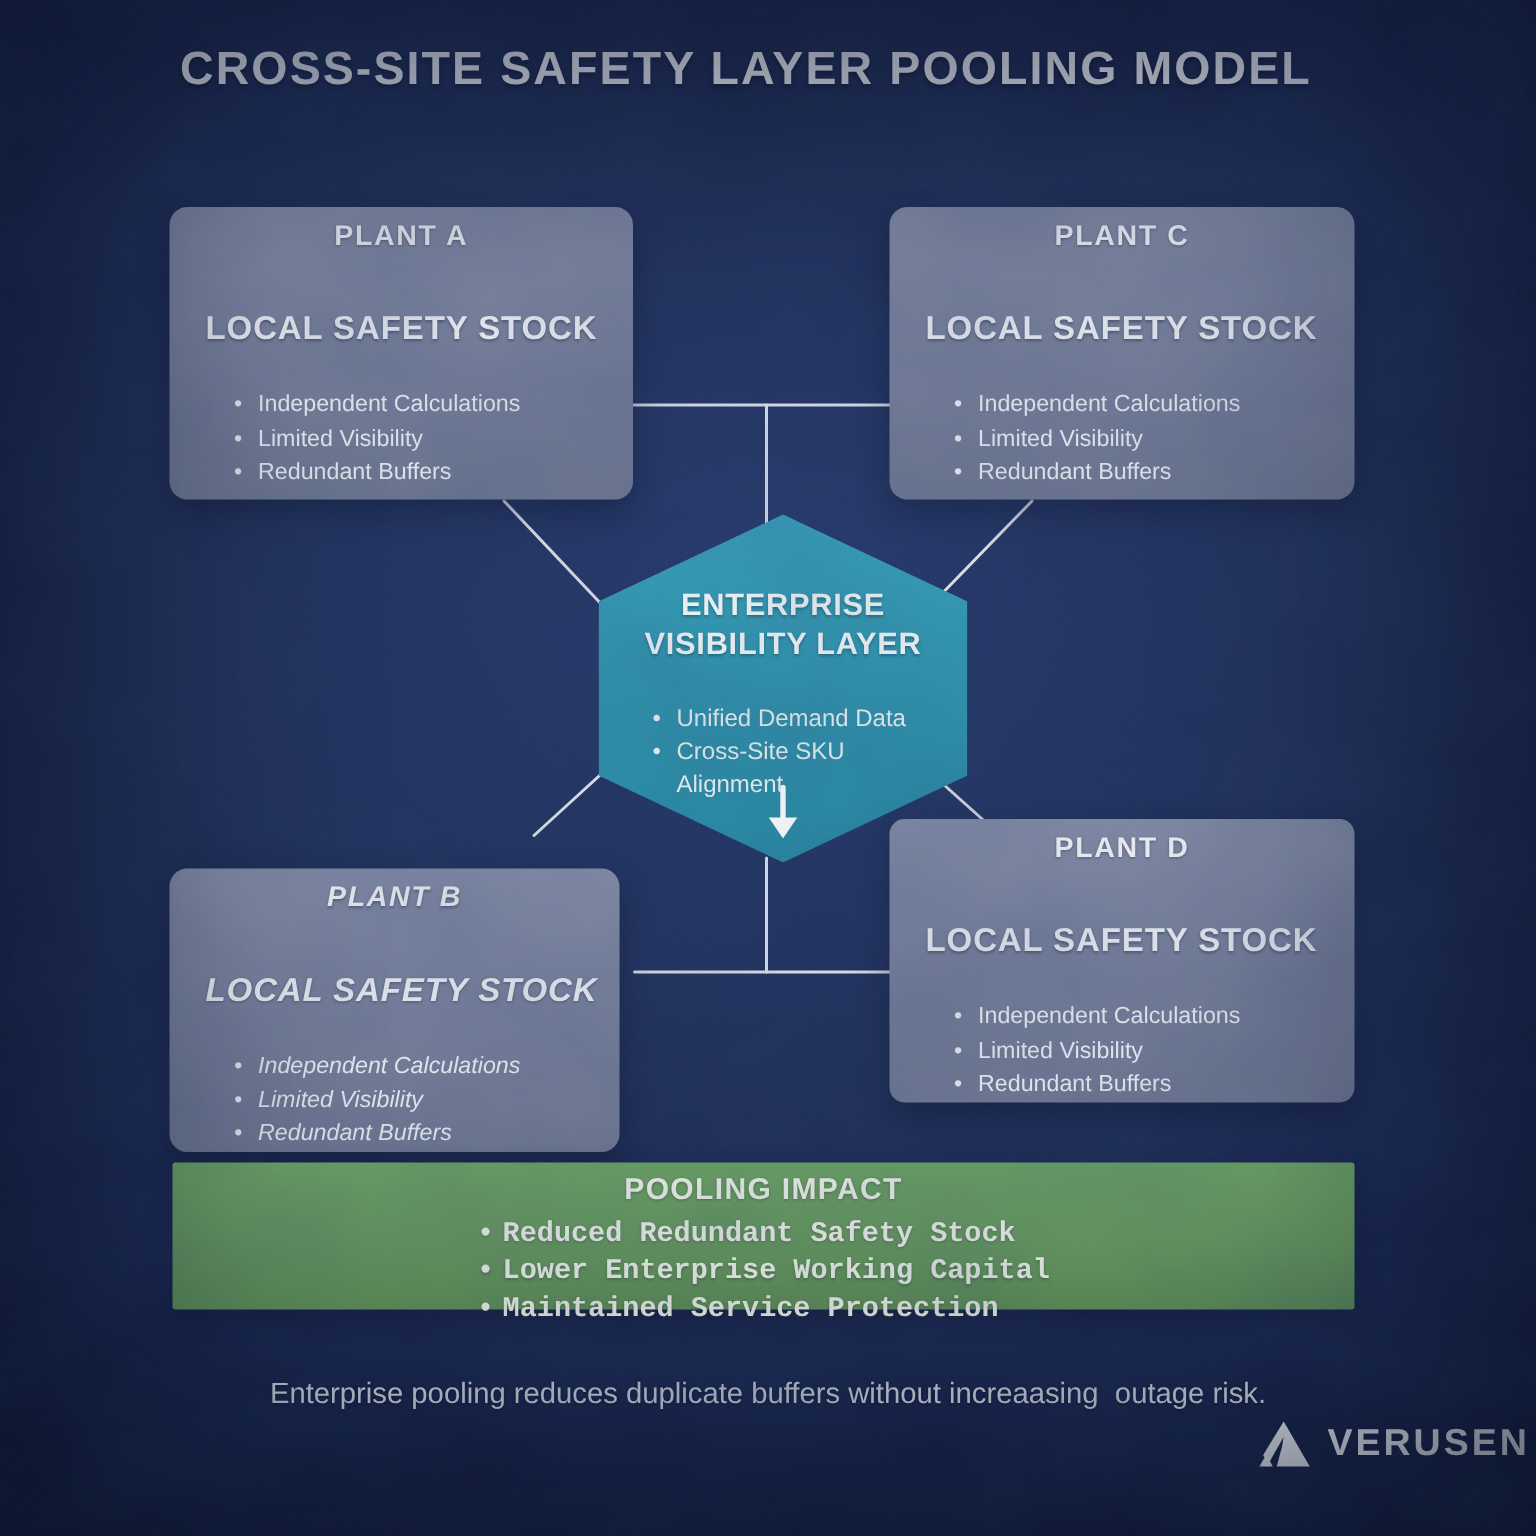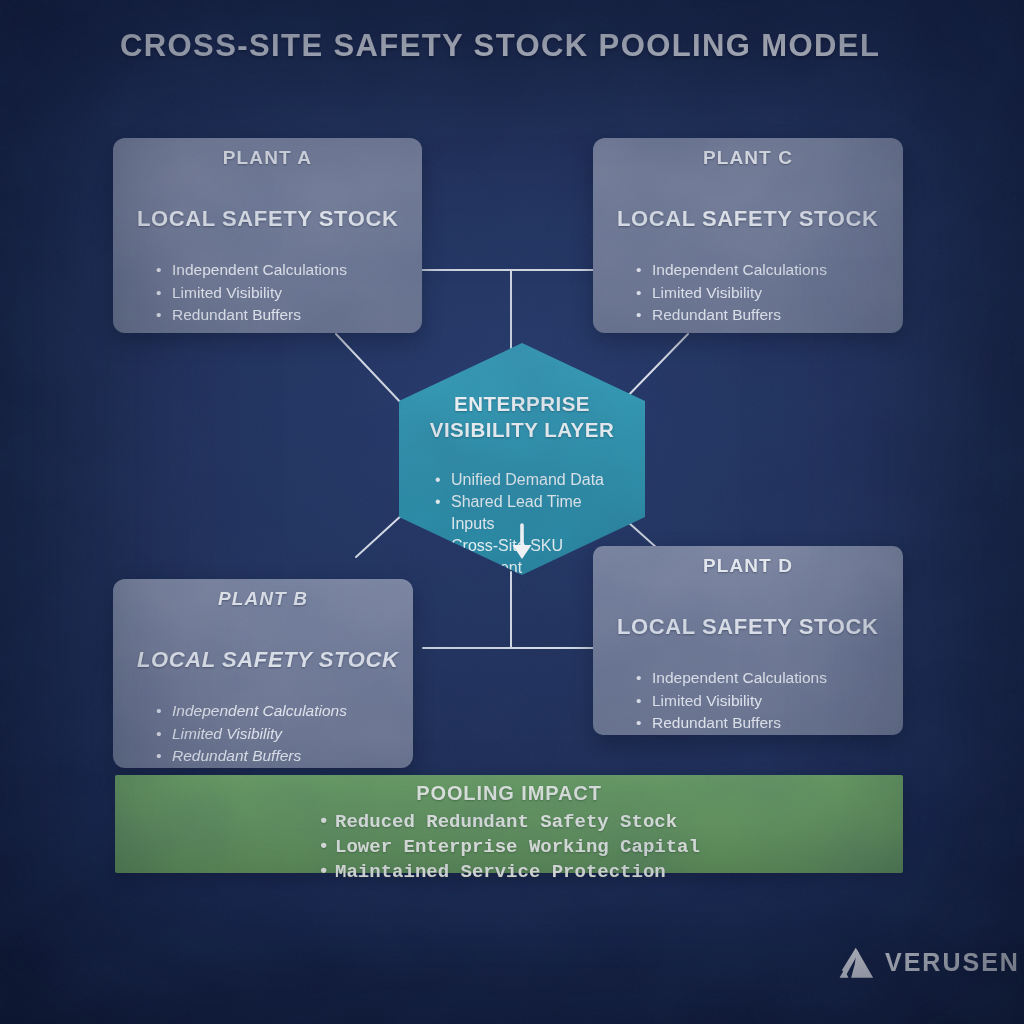--- a/index.html
+++ b/index.html
@@ -77,21 +77,21 @@
       <line x1="511" y1="270" x2="511" y2="350"></line>
       <line x1="336" y1="334" x2="403" y2="405"></line>
       <line x1="688" y1="334" x2="619" y2="405"></line>
       <line x1="403" y1="514" x2="356" y2="557"></line>
       <line x1="619" y1="514" x2="667" y2="557"></line>
       <line x1="511" y1="572" x2="511" y2="648"></line>
       <line x1="423" y1="648" x2="593" y2="648"></line>
     </g>
   </svg>
 
-  <div class="page-title">CROSS-SITE SAFETY STOCK POOLING MODEL</div>
+  <div class="page-title">CROSS-SITE SAFETY LAYER POOLING MODEL</div>
 
   <div class="card" style="left:113px;top:138px;width:309px;height:195px;">
     <div class="card-name">PLANT A</div>
     <div class="card-heading">LOCAL SAFETY STOCK</div>
     <ul class="bullets">
       <li>Independent Calculations</li>
       <li>Limited Visibility</li>
       <li>Redundant Buffers</li>
     </ul>
   </div>
@@ -126,38 +126,38 @@
     </ul>
   </div>
 
   <div class="hex">
     <div class="hex-title">
       <div>ENTERPRISE</div>
       <div>VISIBILITY LAYER</div>
     </div>
     <ul class="bullets">
       <li>Unified Demand Data</li>
-      <li>Shared Lead Time Inputs</li>
       <li>Cross-Site SKU Alignment</li>
     </ul>
     <svg class="hex-arrow" width="28" height="38" viewBox="0 0 28 38">
       <line x1="14" y1="2" x2="14" y2="24" stroke="#ffffff" stroke-width="3.6" stroke-linecap="round"></line>
       <polygon points="4.5,22 23.5,22 14,36" fill="#ffffff"></polygon>
     </svg>
   </div>
 
   <div class="impact">
     <div class="impact-title">POOLING IMPACT</div>
     <ul class="bullets">
       <li>Reduced Redundant Safety Stock</li>
       <li>Lower Enterprise Working Capital</li>
       <li>Maintained Service Protection</li>
     </ul>
   </div>
 
+  <div class="caption">Enterprise pooling reduces duplicate buffers without increaasing  outage risk.</div>
 
   <div class="brand">
     <svg width="40" height="33" viewBox="0 0 36 30">
       <g fill="#f3f5f9">
         <polygon points="17.8,1.5 20.4,6.2 8.9,26.6 5.3,21.9"></polygon>
         <polygon points="3.1,28.8 7.3,21.4 11.2,28.8"></polygon>
         <polygon points="18.8,3.2 33.6,28.8 13.6,28.8 16.9,16.3"></polygon>
       </g>
     </svg>
     <span class="brand-text">VERUSEN</span>

